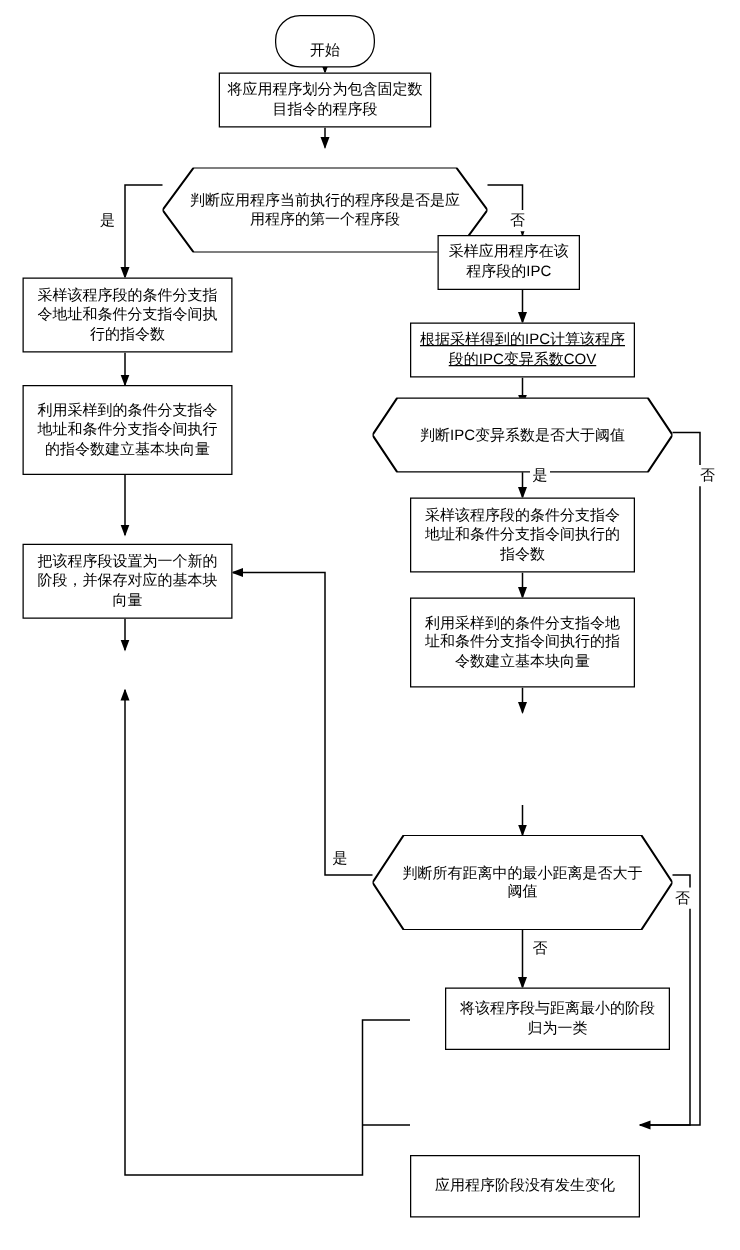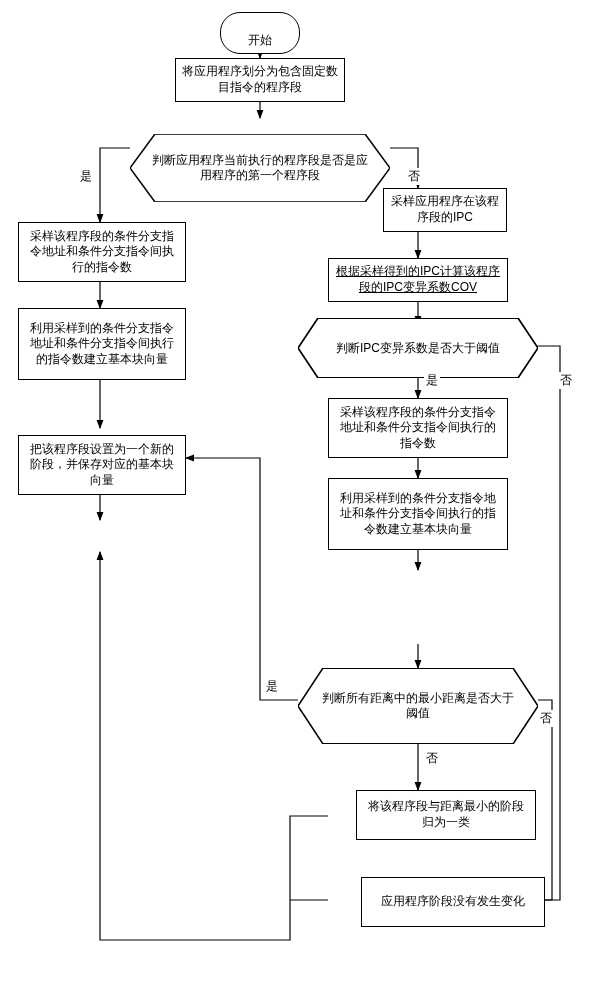--- a/index.html
+++ b/index.html
@@ -142,21 +142,21 @@
 
 <div class="node process" style="left:8px; top:298px; width:168px; height:72px;">
   <span>利用采样到的条件分支指令地址和条件分支指令间执行的指令数建立基本块向量</span>
 </div>
 
 <div class="node process" style="left:8px; top:425px; width:168px; height:60px;text-align:center;">
   <span>把该程序段设置为一个新的阶段，并保存对应的基本块向量</span>
 </div>
 
 
-<div class="node process" style="left:340px; top:178px; width:124px; height:44px;margin-left:33px;">
+<div class="node process" style="left:340px; top:178px; width:114px; height:44px;">
   <span>采样应用程序在该程序段的IPC</span>
 </div>
 
 <div class="node process" style="left:318px; top:248px; width:180px; height:44px;text-decoration:underline;">
   <span>根据采样得到的IPC计算该程序段的IPC变异系数COV</span>
 </div>
 
 <div class="node decision" style="left:288px; top:308px; width:240px; height:60px;">
   <svg class="decision-svg" viewBox="0 0 240 44" preserveAspectRatio="none">
     <polygon points="0,22 20,0 220,0 240,22 220,44 20,44" fill="#fff" stroke="#000" stroke-width="1.5"></polygon>
@@ -184,17 +184,17 @@
 </div>
 
 <div class="label" style="left:254px; top:668px;">是</div>
 <div class="label" style="left:414px; top:740px;">否</div>
 <div class="label" style="left:528px; top:700px;">否</div>
 
 <div class="node process" style="left:318px; top:780px; width:180px; height:50px;margin-left:28px;">
   <span>将该程序段与距离最小的阶段归为一类</span>
 </div>
 
-<div class="node process" style="left:318px; top:867px; width:184px; height:50px;margin-left:33px;">
+<div class="node process" style="left:318px; top:914px; width:184px; height:50px;">
   <span>应用程序阶段没有发生变化</span>
 </div>
 
 </div>
 
 </body></html>

